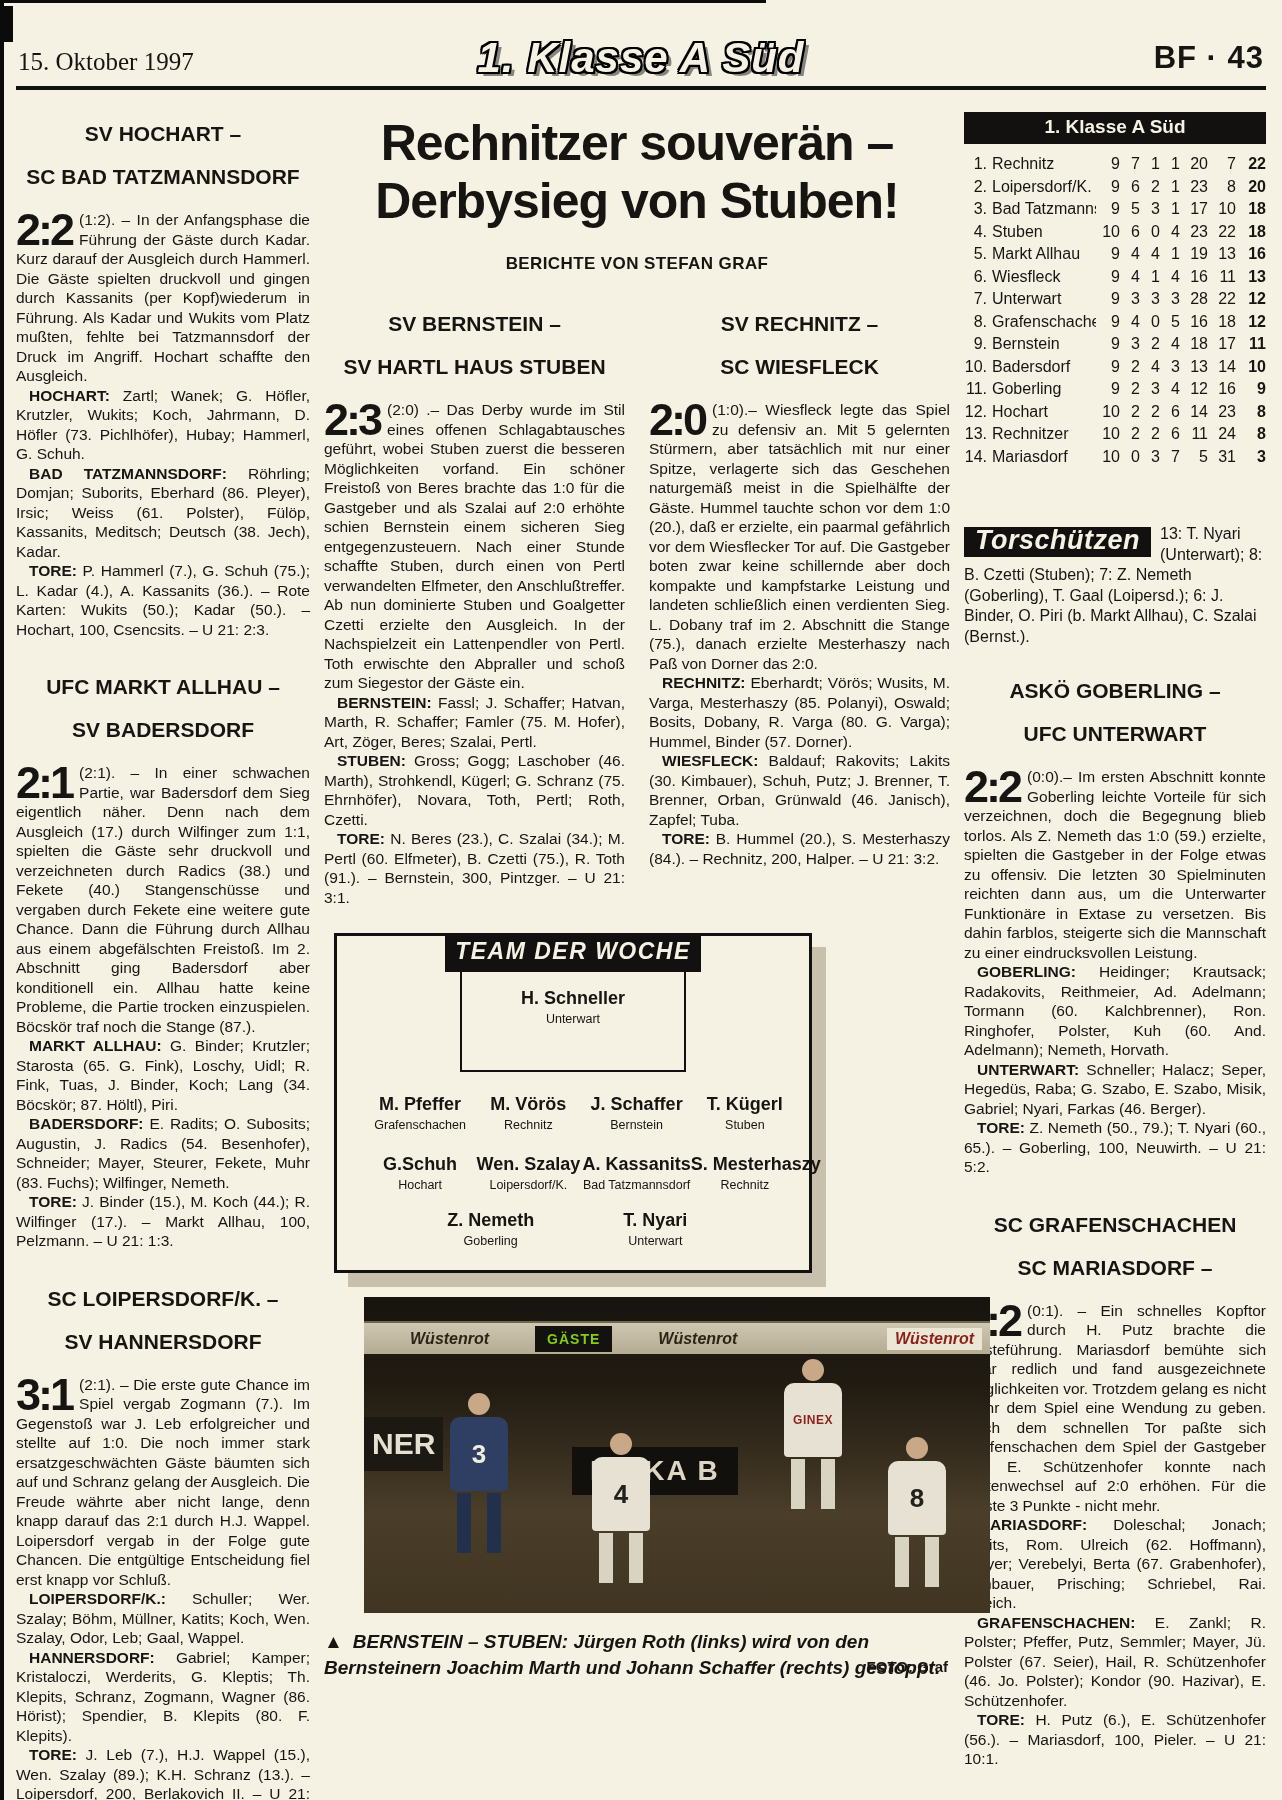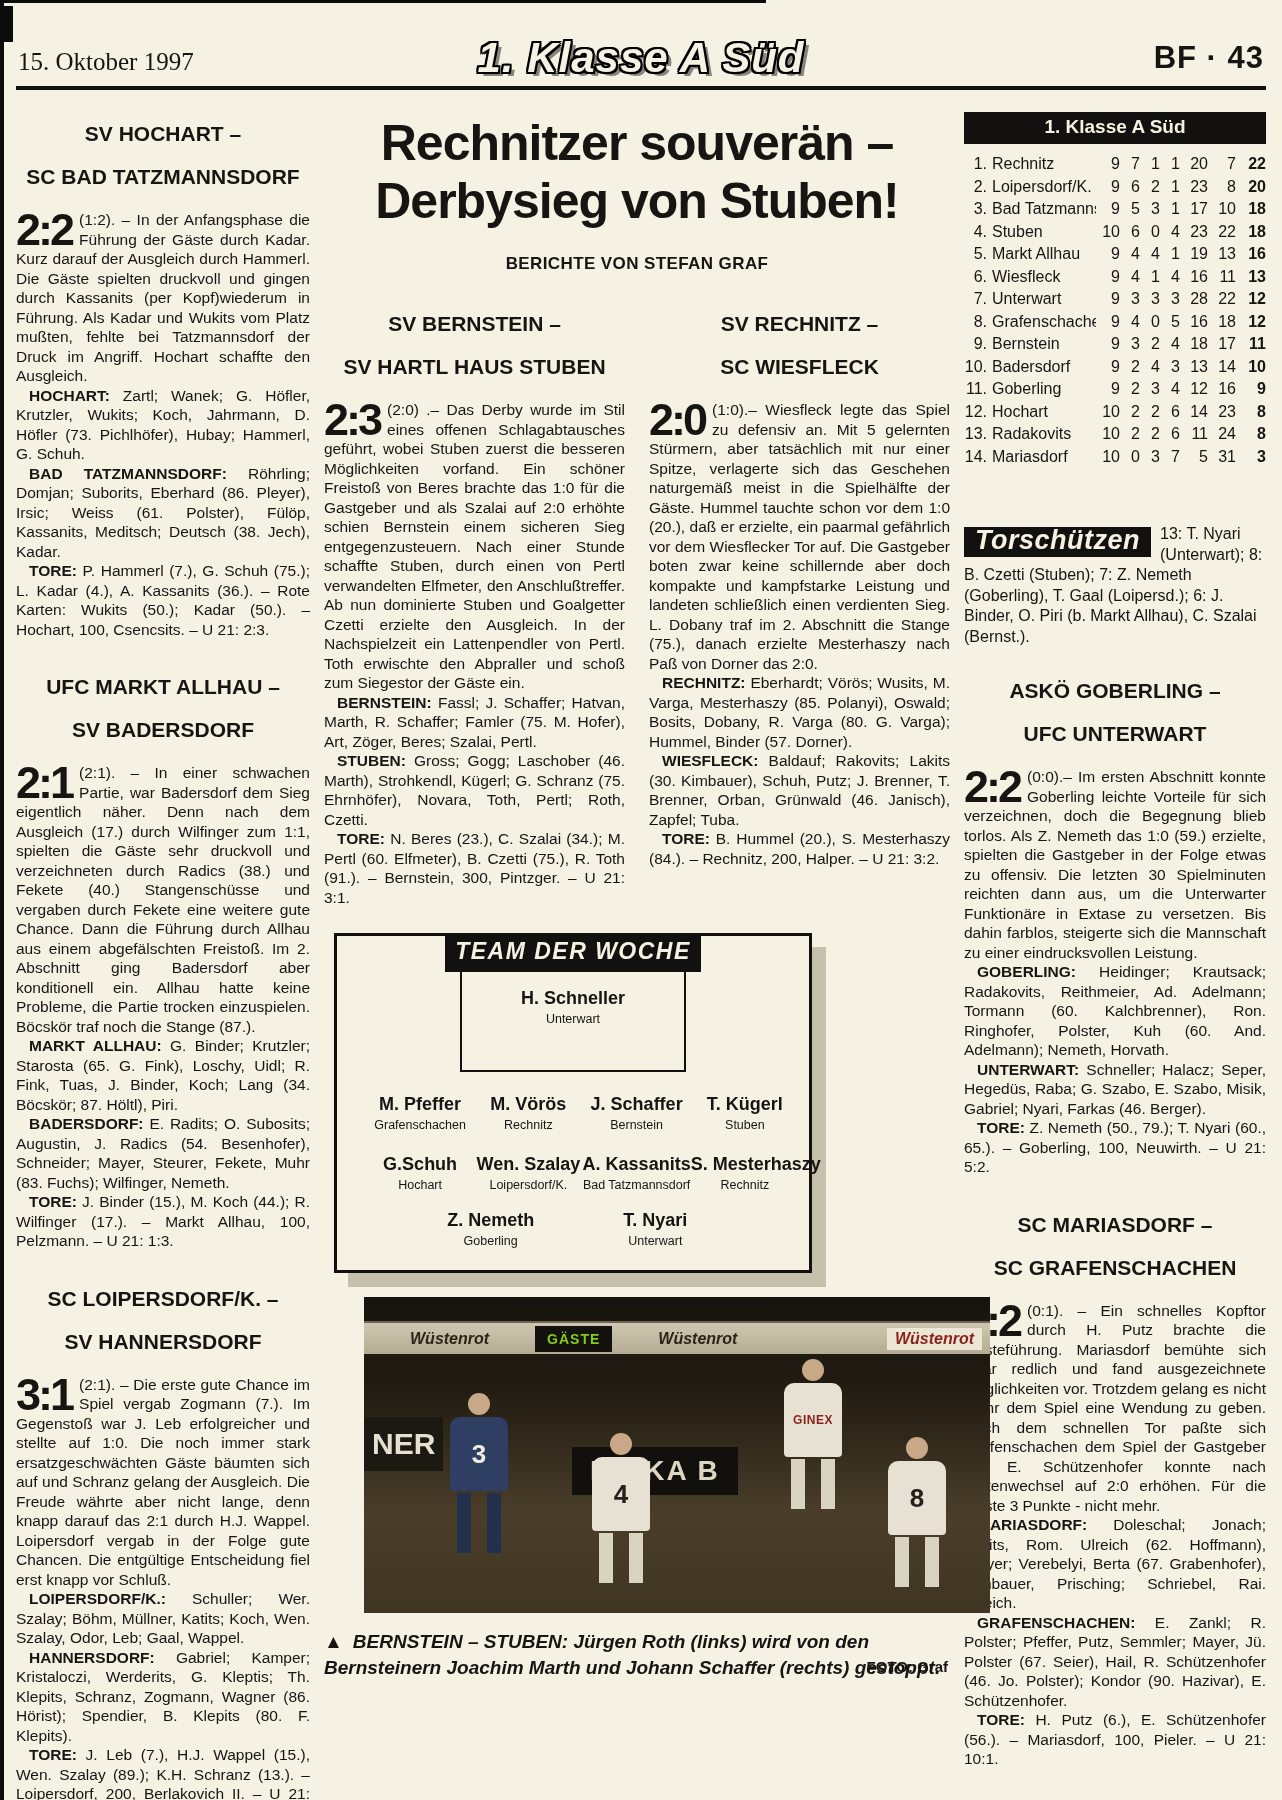--- a/index.html
+++ b/index.html
@@ -448,21 +448,21 @@
             <span class="s-n">10</span>
             <span class="s-n">2</span>
             <span class="s-n">2</span>
             <span class="s-n">6</span>
             <span class="s-n">14</span>
             <span class="s-n">23</span>
             <span class="s-n s-pts">8</span>
           </div>
             <div class="s-row">
             <span class="s-pos">13.</span>
-            <span class="s-team">Radakovits</span>
+            <span class="s-team">Rechnitzer</span>
             <span class="s-n">10</span>
             <span class="s-n">2</span>
             <span class="s-n">2</span>
             <span class="s-n">6</span>
             <span class="s-n">11</span>
             <span class="s-n">24</span>
             <span class="s-n s-pts">8</span>
           </div>
             <div class="s-row">
             <span class="s-pos">14.</span>
@@ -491,22 +491,22 @@
           </h3>
           <p class="body-text intro">
             <span class="score">2:2</span><span>(0:0).– Im ersten Abschnitt konnte Goberling leichte Vorteile für sich verzeichnen, doch die Begegnung blieb torlos. Als Z. Nemeth das 1:0 (59.) erzielte, spielten die Gastgeber in der Folge etwas zu offensiv. Die letzten 30 Spielminuten reichten dann aus, um die Unterwarter Funktionäre in Extase zu versetzen. Bis dahin farblos, steigerte sich die Mannschaft zu einer eindrucksvollen Leistung.</span>
           </p>
           <p class="body-text lineup"><b>GOBERLING:</b><span> Heidinger; Krautsack; Radakovits, Reithmeier, Ad. Adelmann; Tormann (60. Kalchbrenner), Ron. Ringhofer, Polster, Kuh (60. And. Adelmann); Nemeth, Horvath.</span></p>
           <p class="body-text lineup"><b>UNTERWART:</b><span> Schneller; Halacz; Seper, Hegedüs, Raba; G. Szabo, E. Szabo, Misik, Gabriel; Nyari, Farkas (46. Berger).</span></p>
           <p class="body-text lineup"><b>TORE:</b><span> Z. Nemeth (50., 79.); T. Nyari (60., 65.). – Goberling, 100, Neuwirth. – U 21: 5:2.</span></p>
         </article>
           <article class="match">
           <h3 class="match-title">
+            <span class="t-line">SC GRAFENSCHACHEN</span>
             <span class="t-line">SC MARIASDORF –</span>
-            <span class="t-line">SC GRAFENSCHACHEN</span>
           </h3>
           <p class="body-text intro">
             <span class="score">0:2</span><span>(0:1). – Ein schnelles Kopftor durch H. Putz brachte die Gästeführung. Mariasdorf bemühte sich zwar redlich und fand ausgezeichnete Möglichkeiten vor. Trotzdem gelang es nicht mehr dem Spiel eine Wendung zu geben. Nach dem schnellen Tor paßte sich Grafenschachen dem Spiel der Gastgeber an. E. Schützenhofer konnte nach Seitenwechsel auf 2:0 erhöhen. Für die Gäste 3 Punkte - nicht mehr.</span>
           </p>
           <p class="body-text lineup"><b>MARIASDORF:</b><span> Doleschal; Jonach; Lakits, Rom. Ulreich (62. Hoffmann), Pleyer; Verebelyi, Berta (67. Grabenhofer), Kirnbauer, Prisching; Schriebel, Rai. Ulreich.</span></p>
           <p class="body-text lineup"><b>GRAFENSCHACHEN:</b><span> E. Zankl; R. Polster; Pfeffer, Putz, Semmler; Mayer, Jü. Polster (67. Seier), Hail, R. Schützenhofer (46. Jo. Polster); Kondor (90. Hazivar), E. Schützenhofer.</span></p>
           <p class="body-text lineup"><b>TORE:</b><span> H. Putz (6.), E. Schützenhofer (56.). – Mariasdorf, 100, Pieler. – U 21: 10:1.</span></p>
         </article>
         </div>
 

